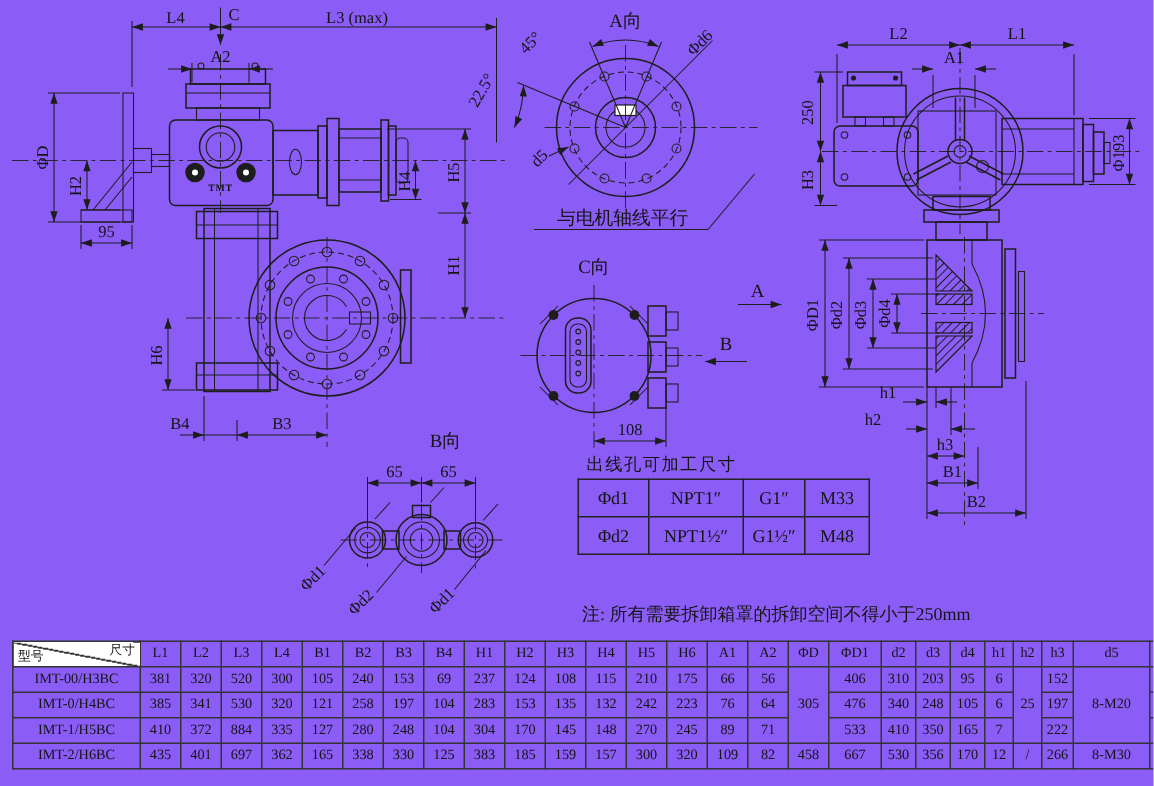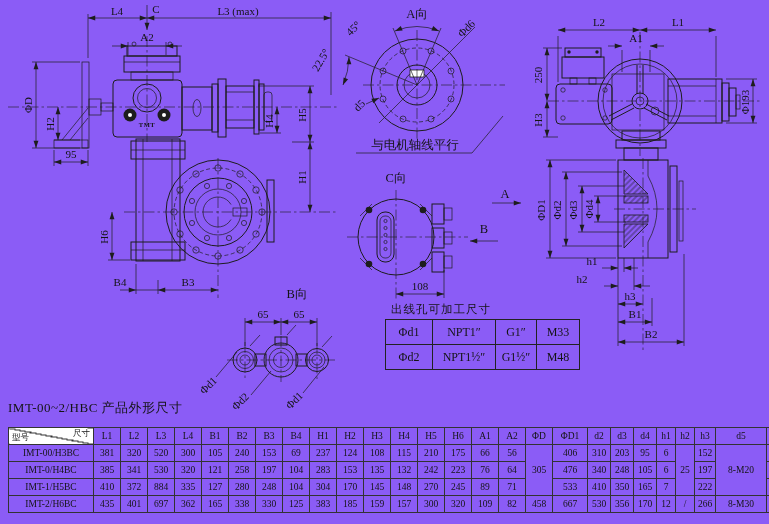--- a/index.html
+++ b/index.html
@@ -404,21 +404,21 @@
         </tr>
         <tr>
           <td>Φd2</td>
           <td>NPT1½″</td>
           <td>G1½″</td>
           <td>M48</td>
         </tr>
       </tbody>
 </table>
 
-<div class="cap-left">IMT-00~2/HBC 产品外形尺寸</div>
+<div class="cap-note">注: 所有需要拆卸箱罩的拆卸空间不得小于250mm</div>
 
 <table class="dims">
   <thead>
     <tr>
       <th class="corner">
         <span class="tr">尺寸</span>
         <span class="bl">型号</span>
       </th>
     <th style="width: 26px;">L1</th>
           <th style="width: 26px;">L2</th>

